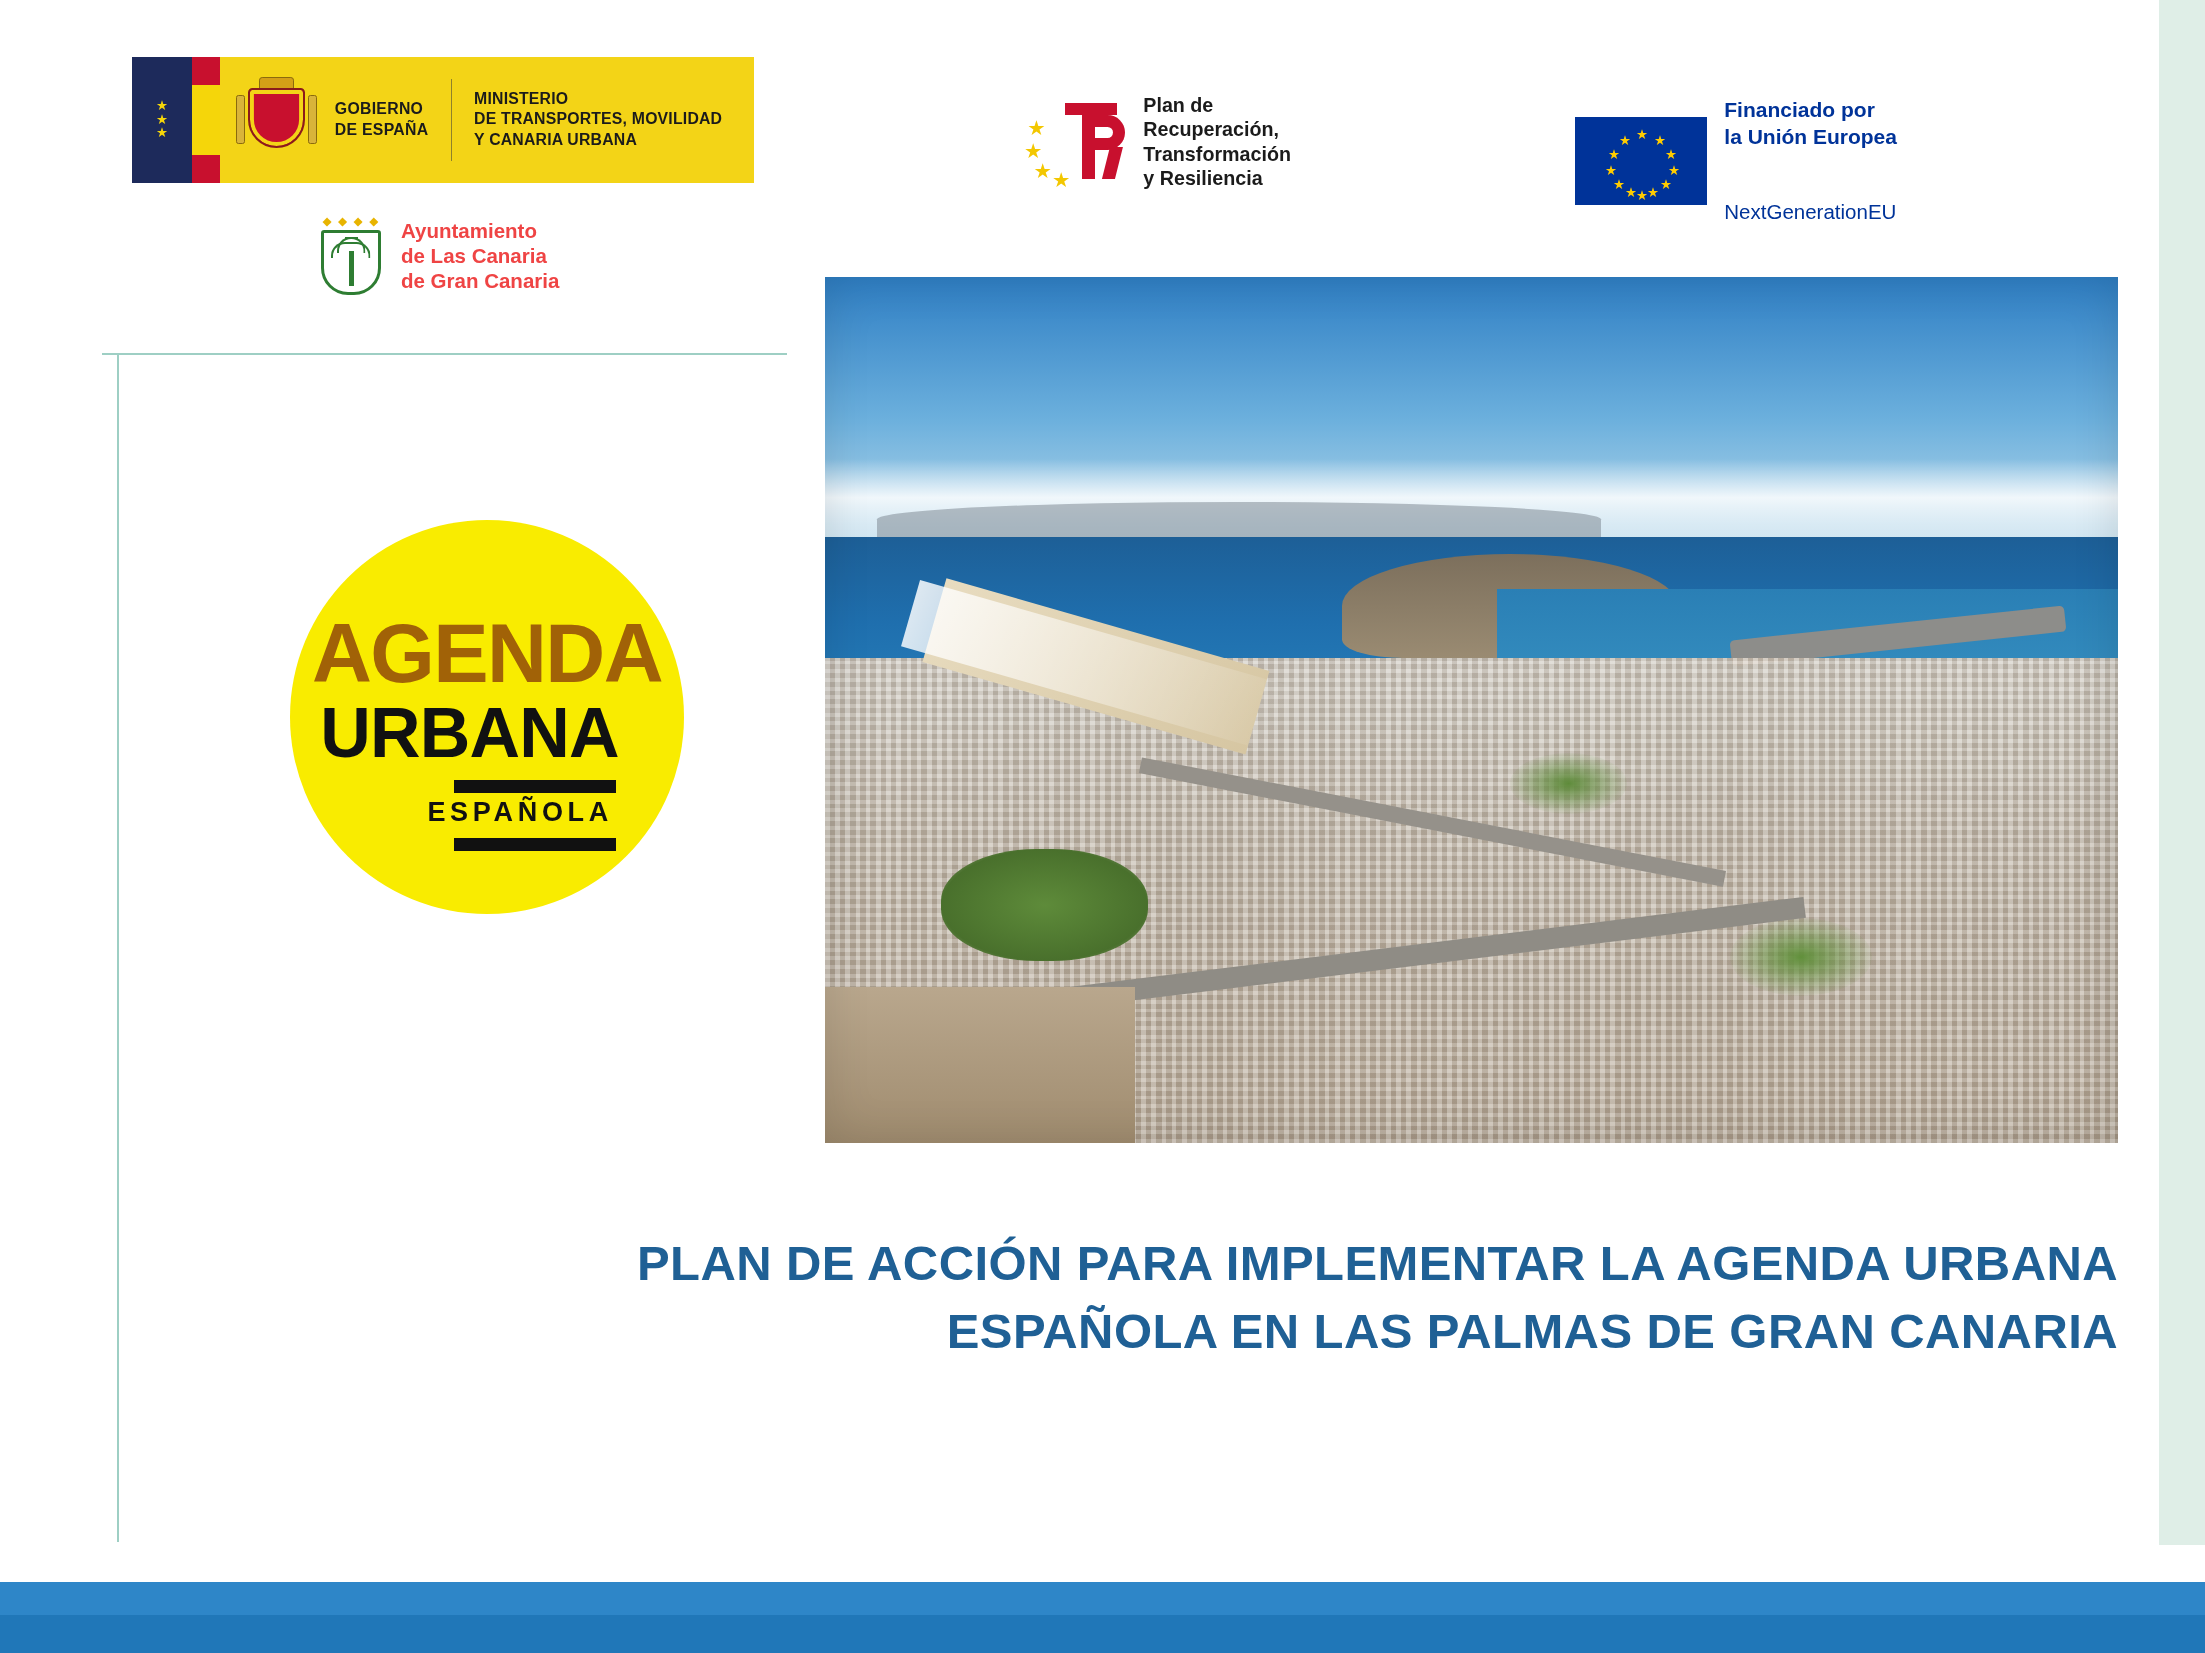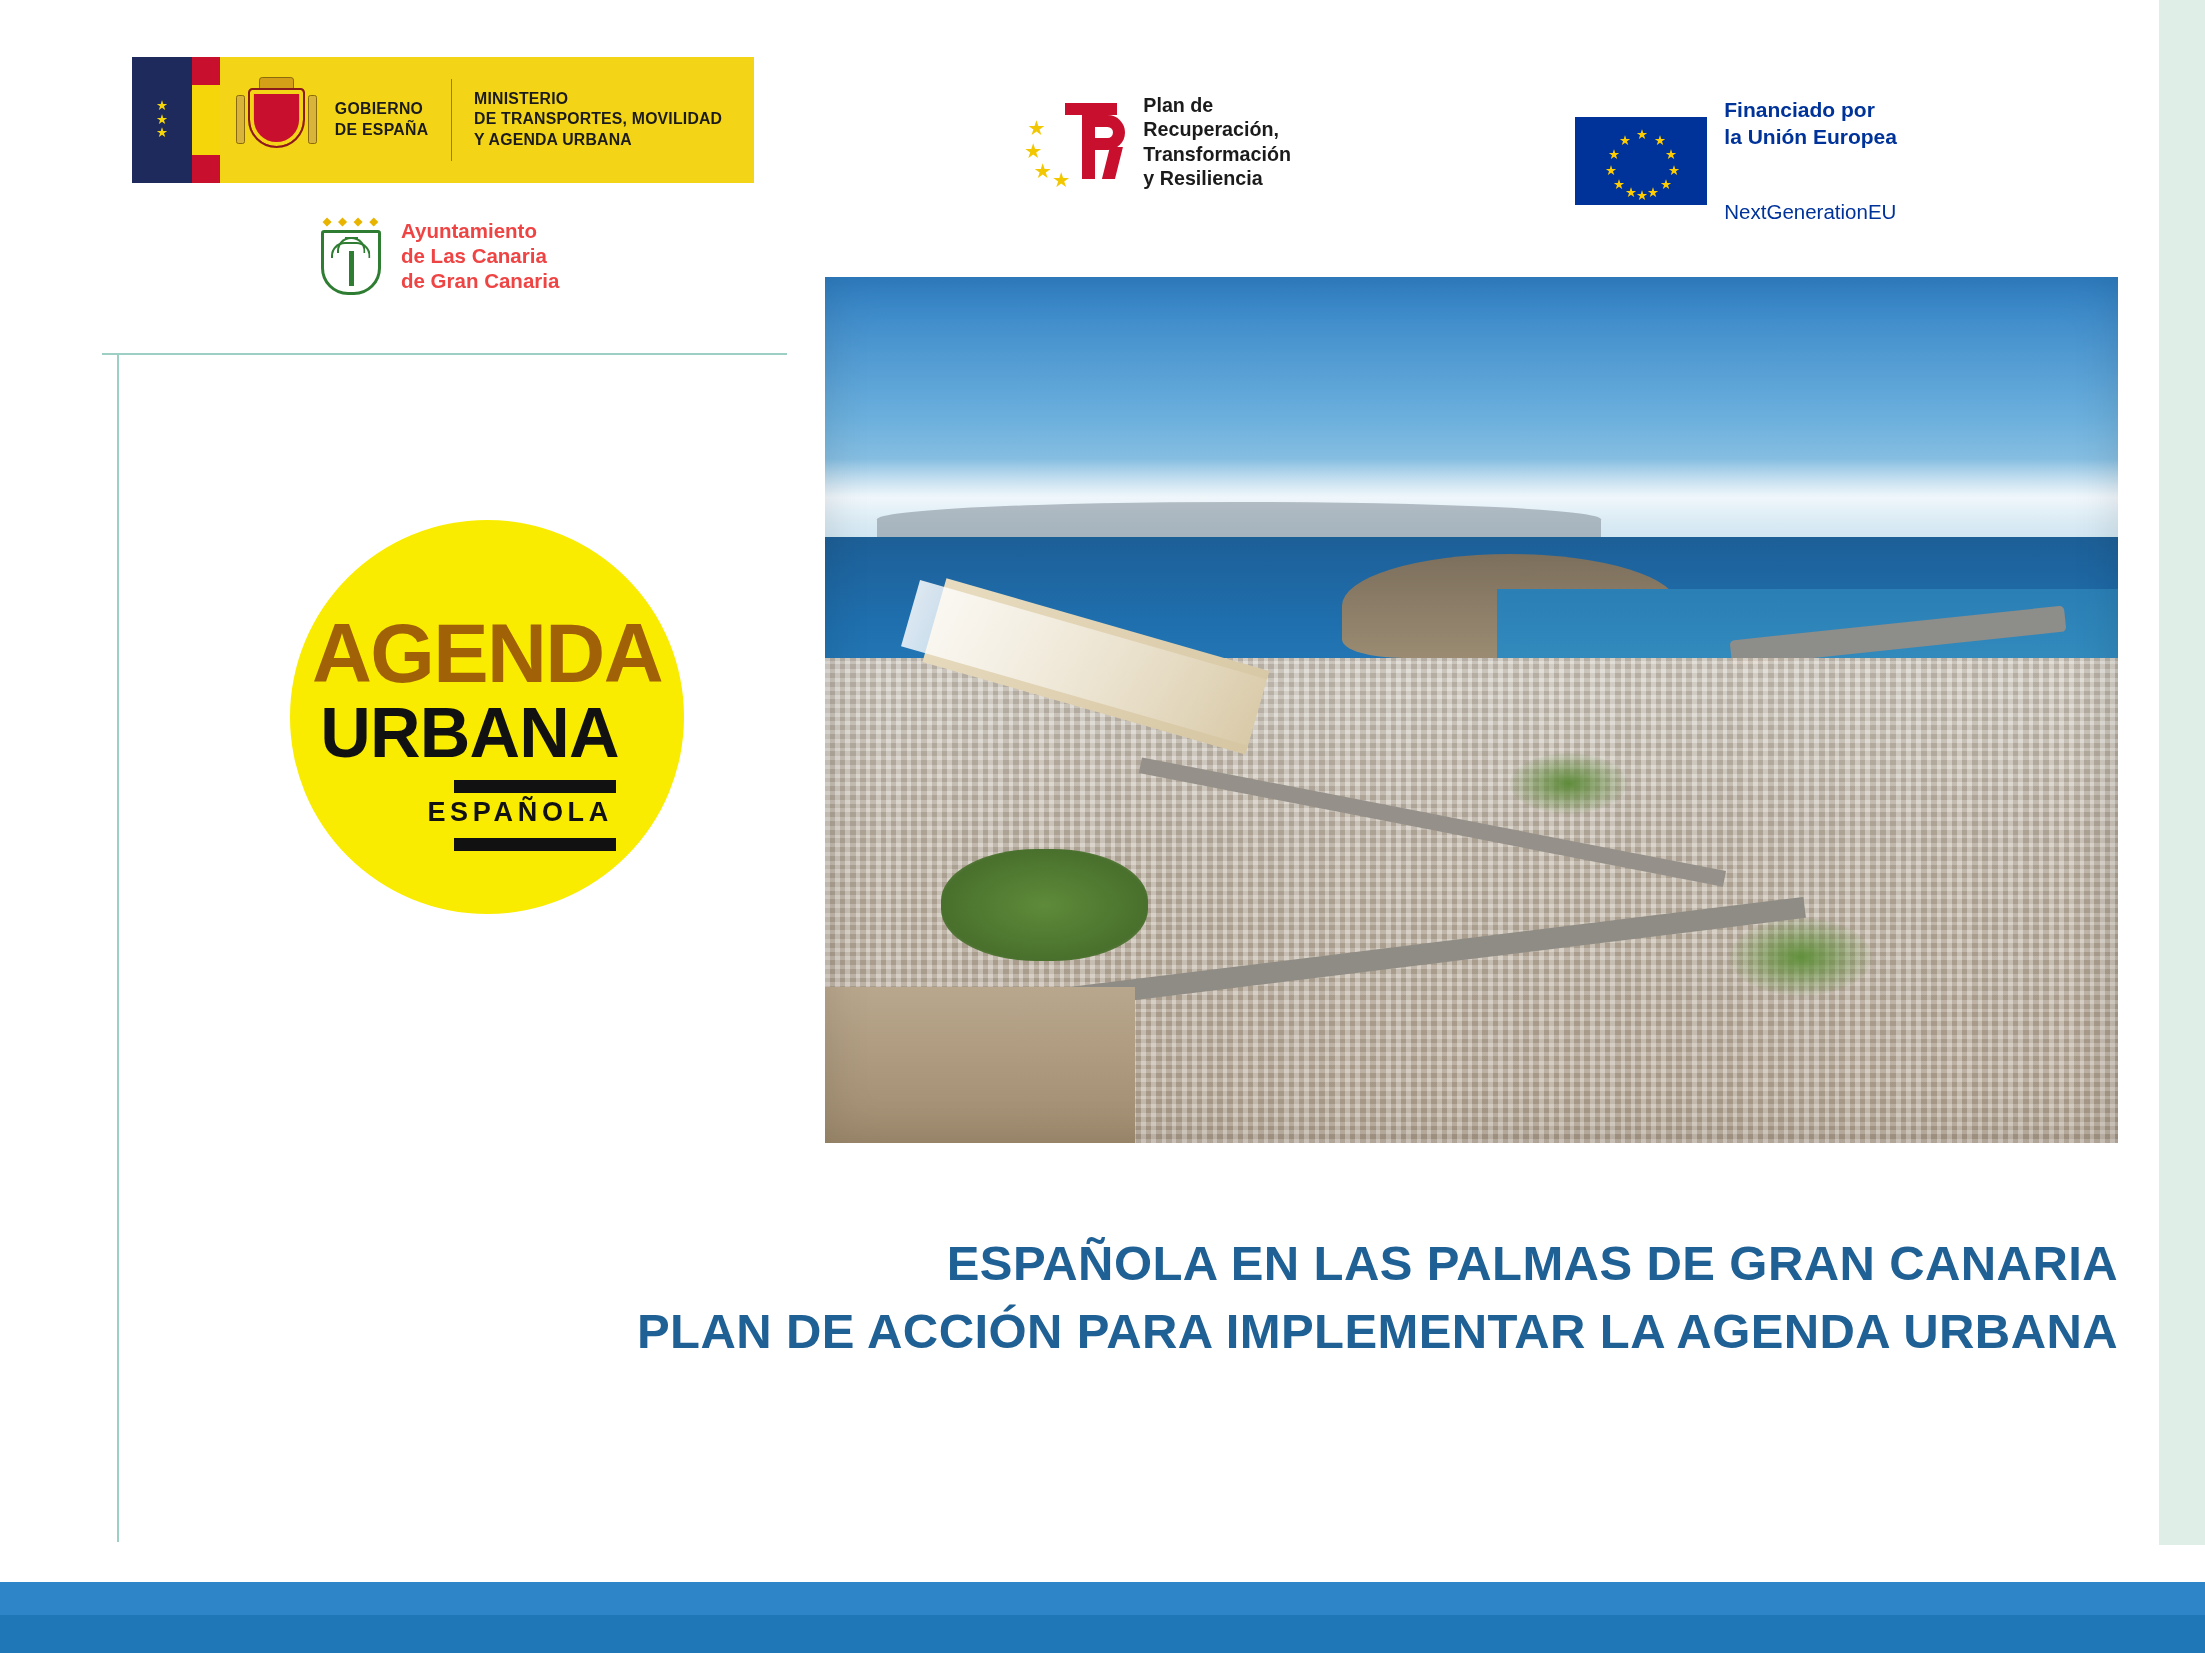--- a/index.html
+++ b/index.html
@@ -444,21 +444,21 @@
         </div>
         <div class="gob-text">
           <div>
             <div class="t1">GOBIERNO</div>
             <div class="t1">DE ESPAÑA</div>
           </div>
           <div class="divider"></div>
           <div>
             <div class="t2">MINISTERIO</div>
             <div class="t2">DE TRANSPORTES, MOVILIDAD</div>
-            <div class="t2">Y AGENDA URBANA</div>
+            <div class="t2">Y CANARIA URBANA</div>
           </div>
         </div>
       </div>
     </div>
 
     <div class="prtr-logo">
       <div class="prtr-mark">
         <div class="star" style="left:3.2px;  top:20.5px;">★</div>
         <div class="star" style="left:0px;  top:43px;">★</div>
         <div class="star" style="left:9.5px; top:63px;">★</div>
@@ -542,20 +542,20 @@
     <div class="park1"></div>
     <div class="park2"></div>
     <div class="park3"></div>
     <div class="road2"></div>
     <div class="road1"></div>
     <div class="dirt"></div>
     <div class="frame-shadow"></div>
   </div>
 
   <div class="doc-title">
+    <div>PLAN DE ACCIÓN PARA IMPLEMENTAR LA AGENDA URBANA</div>
     <div>ESPAÑOLA EN LAS PALMAS DE GRAN CANARIA</div>
-    <div>PLAN DE ACCIÓN PARA IMPLEMENTAR LA AGENDA URBANA</div>
   </div>
 
   <div class="blue-bar-top"></div>
   <div class="blue-bar-bottom"></div>
 </div>
 
 
 </body></html>

